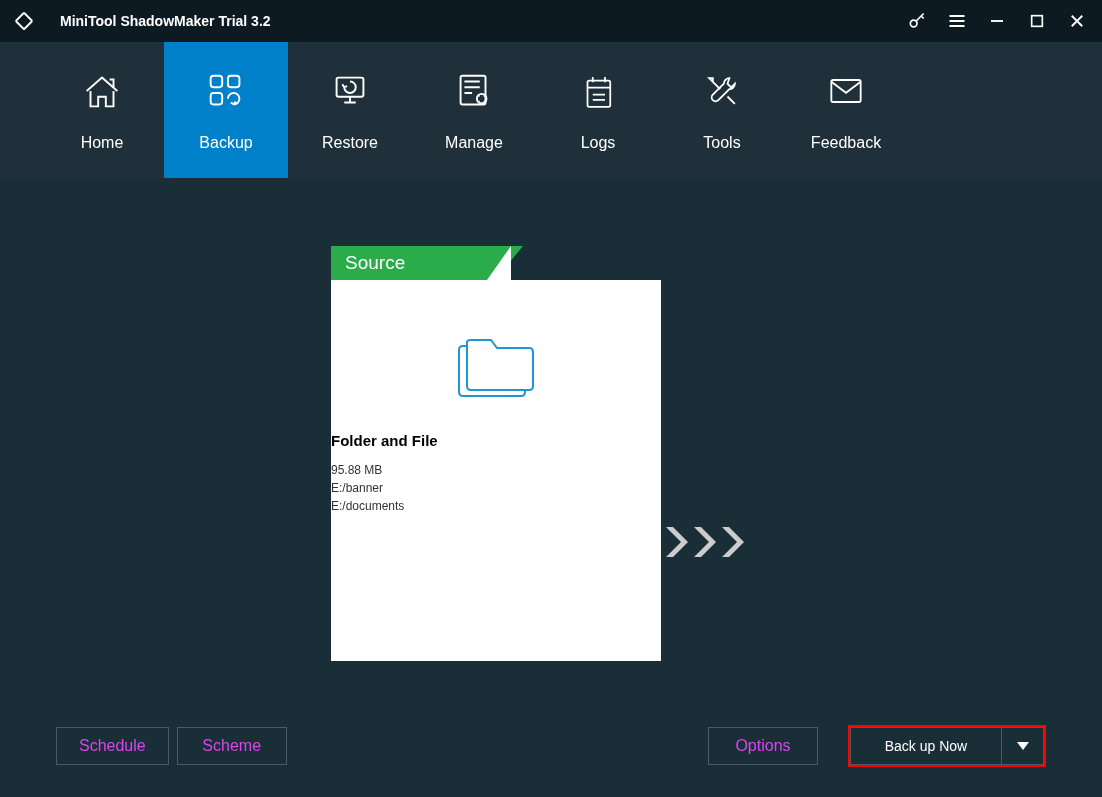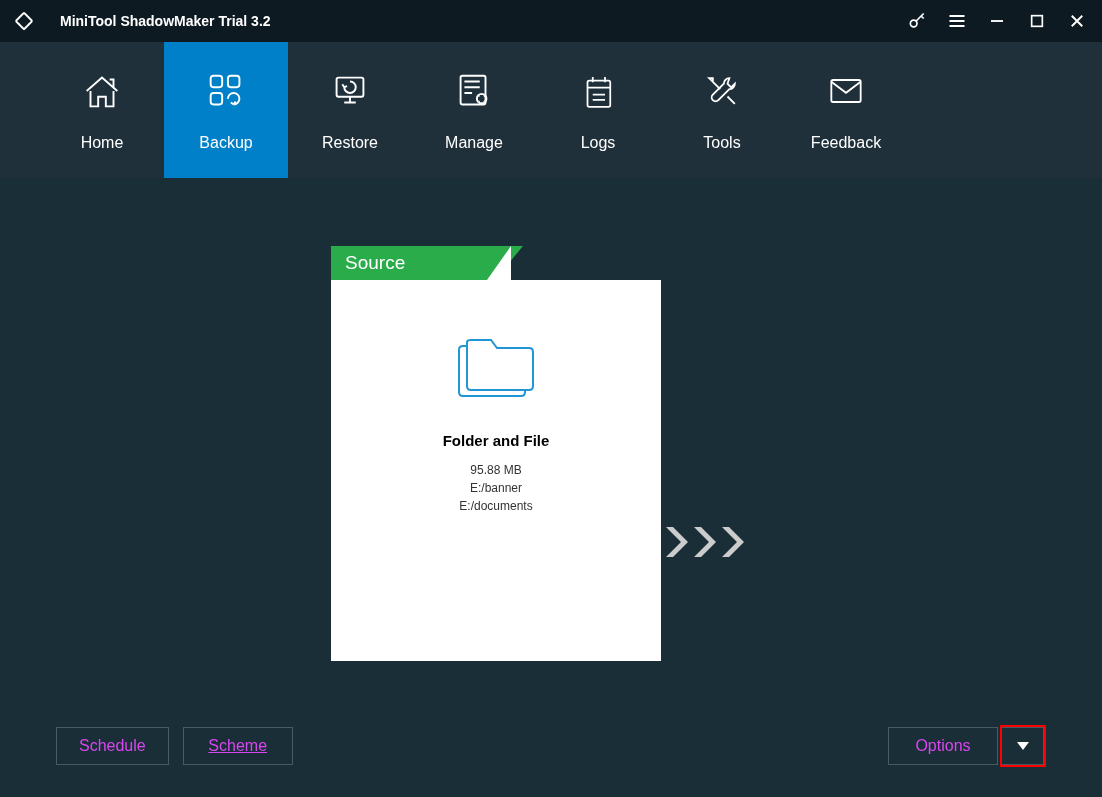--- a/index.html
+++ b/index.html
@@ -118,21 +118,20 @@
   content: '';
   position: absolute;
   left: -4px; top: 0;
   width: 0; height: 0;
   border-top: 34px solid transparent;
   border-right: 24px solid #fff;
   z-index: 1;
 }
 .panel-body {
   padding-top: 56px;
-  text-align: center;
 }
 .folder-icon-wrap {
   display: flex; justify-content: center;
   margin-bottom: 30px;
 }
 .panel-title {
   font-size: 15px;
   font-weight: bold;
   margin-bottom: 14px;
 }
@@ -162,25 +161,25 @@
   background: transparent;
   color: #d946ef;
   display: flex;
   align-items: center;
   justify-content: center;
   font-size: 16px;
   cursor: pointer;
   padding: 0 22px;
   min-width: 110px;
 }
-.btn + .btn { margin-left: 14px; text-decoration: underline; }
+.btn + .btn { margin-left: 8px; }
 .footer-right {
   margin-left: auto;
   display: flex;
-  gap: 2px;
+  gap: 30px;
   align-items: center;
 }
 .backup-now-group {
   display: flex;
   border: 2px solid #ff0000;
   padding: 0;
 }
 .backup-now-btn {
   height: 38px;
   border: 1px solid #4a5a62;
@@ -347,20 +346,21 @@
     </div>
 
   </div>
 
   <div class="footer">
     <div class="btn">Schedule</div>
     <div class="btn">Scheme</div>
     <div class="footer-right">
       <div class="btn">Options</div>
       <div class="backup-now-group">
+        <div class="backup-now-btn">Back up Now</div>
         <div class="backup-dropdown">
           <svg width="12" height="8" viewBox="0 0 12 8" fill="#fff">
               <path d="M0 0 L12 0 L6 8 Z"></path>
             </svg>
         </div>
       </div>
     </div>
   </div>
 </div>
 

